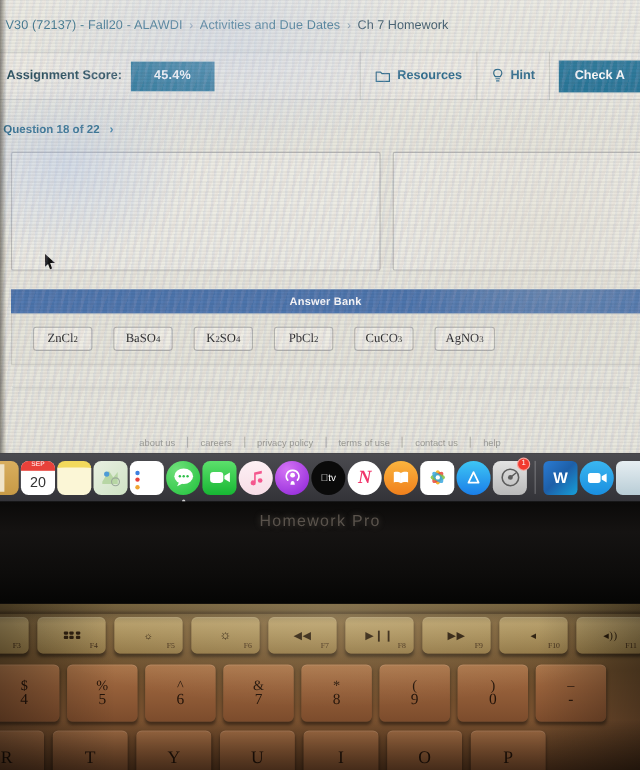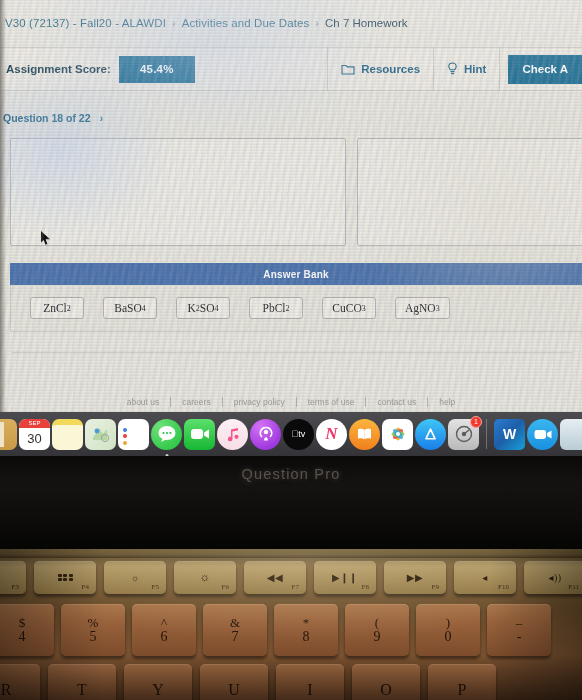--- a/index.html
+++ b/index.html
@@ -299,21 +299,21 @@
     <div class="scanlines"></div>
     <div class="screen-edge-l"></div>
   </div>
 
   <div class="dock">
     <div class="dock-icon" style="margin-left:-14px;background:linear-gradient(180deg,#d9ae5e,#c79a46);">
       <div style="width:13px;height:25px;background:#f0e4c8;border-radius:2px 0 0 2px;margin-left:-9px;"></div>
     </div>
     <div class="dock-icon" style="background:#fff;flex-direction:column;overflow:hidden;">
       <div style="width:100%;height:9px;background:#e8413a;color:#fff;font-size:6px;display:flex;align-items:center;justify-content:center;font-family:'Liberation Sans',sans-serif;">SEP</div>
-      <div style="flex:1;display:flex;align-items:center;justify-content:center;font-size:13px;color:#333;font-family:'Liberation Sans',sans-serif;">30</div>
+      <div style="flex:1;display:flex;align-items:center;justify-content:center;font-size:13px;color:#333;font-family:'Liberation Sans',sans-serif;">20</div>
     </div>
     <div class="dock-icon" style="background:#fbf6d6;border-top:6px solid #f2d95c;"></div>
     <div class="dock-icon" style="background:linear-gradient(135deg,#e9f0e2,#cfe3c4);">
       <svg width="20" height="20" viewBox="0 0 20 20">
           <path d="M2 14L8 4l4 6 4-5v11H2z" fill="#b7d6a4"></path>
           <circle cx="6" cy="7" r="2.4" fill="#4c9bd6"></circle>
           <circle cx="14" cy="14" r="3.6" fill="none" stroke="#9aa89a" stroke-width="1"></circle>
         </svg>
     </div>
     <div class="dock-icon" style="background:#fff;flex-direction:column;align-items:flex-start;padding:4px 0 0 5px;gap:2.5px;">
@@ -389,21 +389,21 @@
     <div class="dock-icon" style="background:linear-gradient(180deg,#3ab6f0,#1a8fe0);border-radius:50%;">
       <svg width="20" height="13" viewBox="0 0 20 13">
           <rect x="1.5" y="2" width="11.5" height="9" rx="2.4" fill="#fff"></rect>
           <path d="M14 5l4.5-2.6v8.2L14 8z" fill="#fff"></path>
         </svg>
     </div>
     <div class="dock-icon" style="background:linear-gradient(180deg,#e6eef2,#b9cdd6);border-radius:6px;"></div>
   </div>
 
   <div class="bezel"></div>
-  <div class="mbp-text">Question Pro</div>
+  <div class="mbp-text">Homework Pro</div>
 
   <div class="keyboard">
     <div class="kb-lip"></div>
 
     <div class="krow krow-f">
       <div class="key key-f" style="width:34px;">
         <span class="fn-glyph"></span>
         <span class="fn-label">F3</span>
       </div>
       <div class="key key-f">

